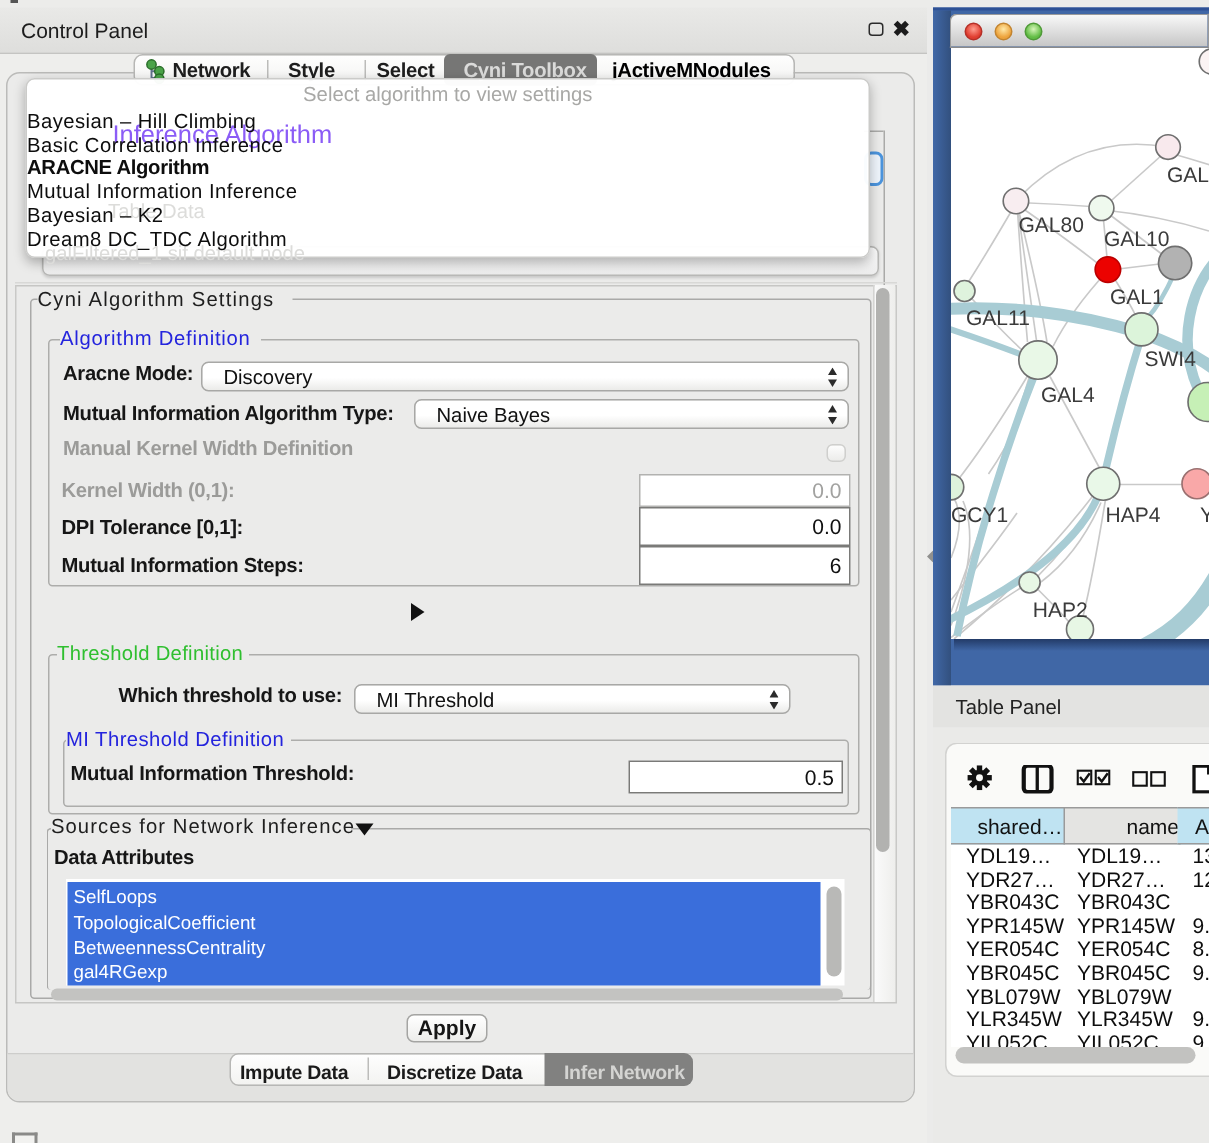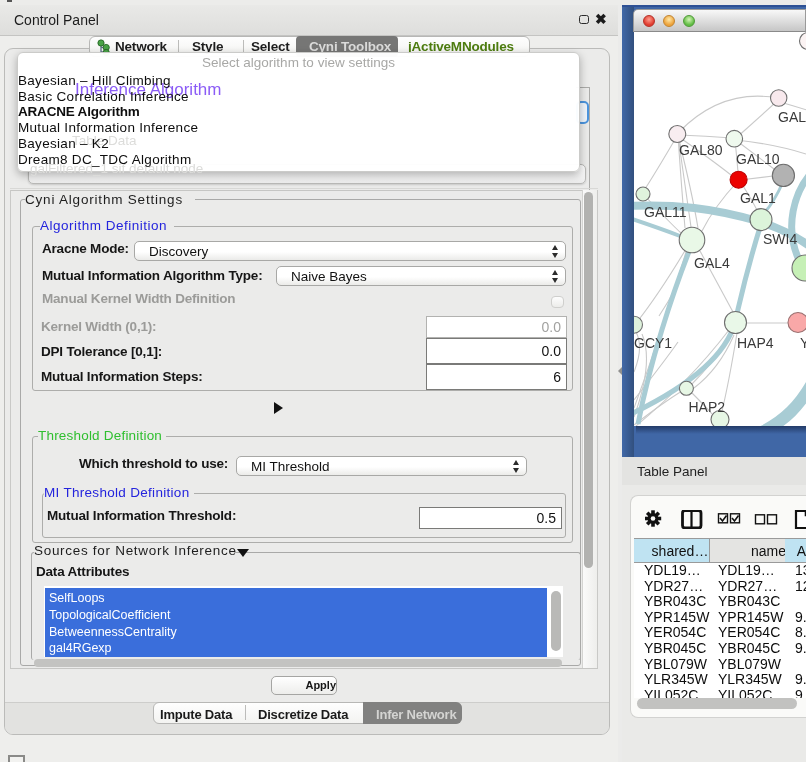--- a/index.html
+++ b/index.html
@@ -37,21 +37,21 @@
       <circle cx="10.2" cy="14.5" r="3.1" fill="#4aa348" stroke="#2a6e29"></circle>
     </svg>
   </div>
   <div class="abs b" style="left:115px;top:34px;font-size:13.5px;color:#1e1e1e;">Network</div>
   <div class="abs" style="left:178px;top:35px;width:1px;height:14px;background:#bcbcba;"></div>
   <div class="abs b" style="left:192px;top:34px;font-size:13.5px;color:#1e1e1e;">Style</div>
   <div class="abs" style="left:243px;top:35px;width:1px;height:14px;background:#bcbcba;"></div>
   <div class="abs b" style="left:251px;top:34px;font-size:13.5px;color:#1e1e1e;">Select</div>
   <div class="abs" style="left:296px;top:31px;width:102px;height:21px;background:#767675;border-radius:4px;"></div>
   <div class="abs b" style="left:309px;top:34px;font-size:13.5px;color:#dbdbda;">Cyni Toolbox</div>
-  <div class="abs b" style="left:408px;top:34px;font-size:13.5px;color:#4d7c0f;">jActiveMNodules</div>
+  <div class="abs b" style="left:408px;top:34px;font-size:13.5px;color:#000000;">jActiveMNodules</div>
 
   <div class="abs" style="left:28px;top:159px;width:558px;height:20px;background:linear-gradient(#fcfcfc,#ececec);border:1px solid #b8b8b6;border-radius:5px;box-shadow:0 1px 2px rgba(0,0,0,0.15);"></div>
 
   <div class="abs" style="left:576px;top:96px;width:13px;height:23px;background:#eef4fb;border:2.5px solid #4b94dd;border-radius:5px;"></div>
   <div class="abs" style="left:576px;top:82px;width:13px;height:1px;background:#aaaaa8;"></div>
   <div class="abs" style="left:589px;top:82px;width:1px;height:103px;background:#aaaaa8;"></div>
   <div class="abs" style="left:10px;top:183px;width:588px;height:1px;background:#d8d8d6;"></div>
   <div class="abs" style="left:10px;top:185px;width:588px;height:1px;background:#c6c6c4;"></div>
   <div class="abs" style="left:10px;top:185px;width:1px;height:478px;background:#c9c9c7;"></div>
 
@@ -127,21 +127,21 @@
   <div class="abs" style="left:45px;top:583px;width:502px;height:69px;background:#3a6edb;"></div>
   <div class="abs" style="left:49px;top:585px;font-size:12.5px;color:#fff;line-height:16.75px;">SelfLoops<br>TopologicalCoefficient<br>BetweennessCentrality<br>gal4RGexp</div>
   <div class="abs" style="left:551px;top:586px;width:10px;height:60px;background:#b9b9b7;border-radius:5px;"></div>
 
   <div class="abs" style="left:34px;top:654px;width:528px;height:8px;background:#c3c3c1;border-radius:4px;"></div>
   <div class="abs" style="left:10px;top:663px;width:588px;height:1px;background:#c6c6c4;"></div>
 
   <div class="abs" style="left:582px;top:185px;width:16px;height:478px;background:linear-gradient(90deg,#fafafa,#eeeeec);border-left:1px solid #d4d4d2;border-right:1px solid #c9c9c7;"></div>
   <div class="abs" style="left:584px;top:187px;width:9px;height:376px;background:#b2b2b0;border-radius:5px;"></div>
 
-  <div class="abs" style="left:271px;top:671px;width:66px;height:19px;background:linear-gradient(#ffffff,#ededeb);border:1px solid #a5a5a3;border-radius:5px;text-align:right;font-size:11px;font-weight:700;color:#161616;line-height:17px;">Apply</div>
+  <div class="abs" style="left:271px;top:671px;width:54px;height:19px;background:linear-gradient(#ffffff,#ededeb);border:1px solid #a5a5a3;border-radius:5px;text-align:center;font-size:14px;font-weight:700;color:#161616;line-height:17px;">Apply</div>
 
   <div class="abs" style="left:5px;top:697px;width:604px;height:32px;background:#e2e2e0;border-top:1px solid #cdcdcb;border-radius:0 0 8px 8px;"></div>
   <div class="abs" style="left:153px;top:697px;width:309px;height:22px;background:linear-gradient(#fefefe,#f3f3f1);border:1px solid #b7b7b5;border-radius:6px;"></div>
   <div class="abs b" style="left:160px;top:702px;font-size:13px;color:#1a1a1a;">Impute Data</div>
   <div class="abs" style="left:245px;top:700px;width:1px;height:15px;background:#bcbcba;"></div>
   <div class="abs b" style="left:258px;top:702px;font-size:13px;color:#1a1a1a;">Discretize Data</div>
   <div class="abs" style="left:363px;top:697px;width:99px;height:22px;background:#818180;border-radius:0 6px 6px 0;"></div>
   <div class="abs b" style="left:376px;top:702px;font-size:13px;color:#d4d4d2;">Infer Network</div>
 </div>
 

